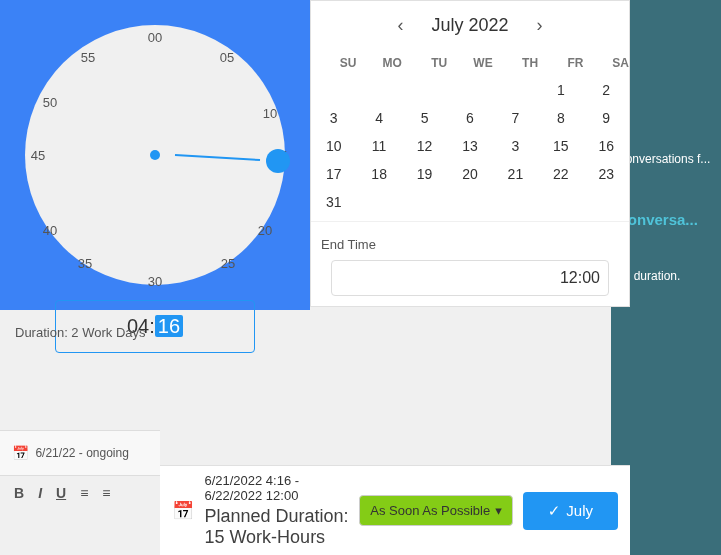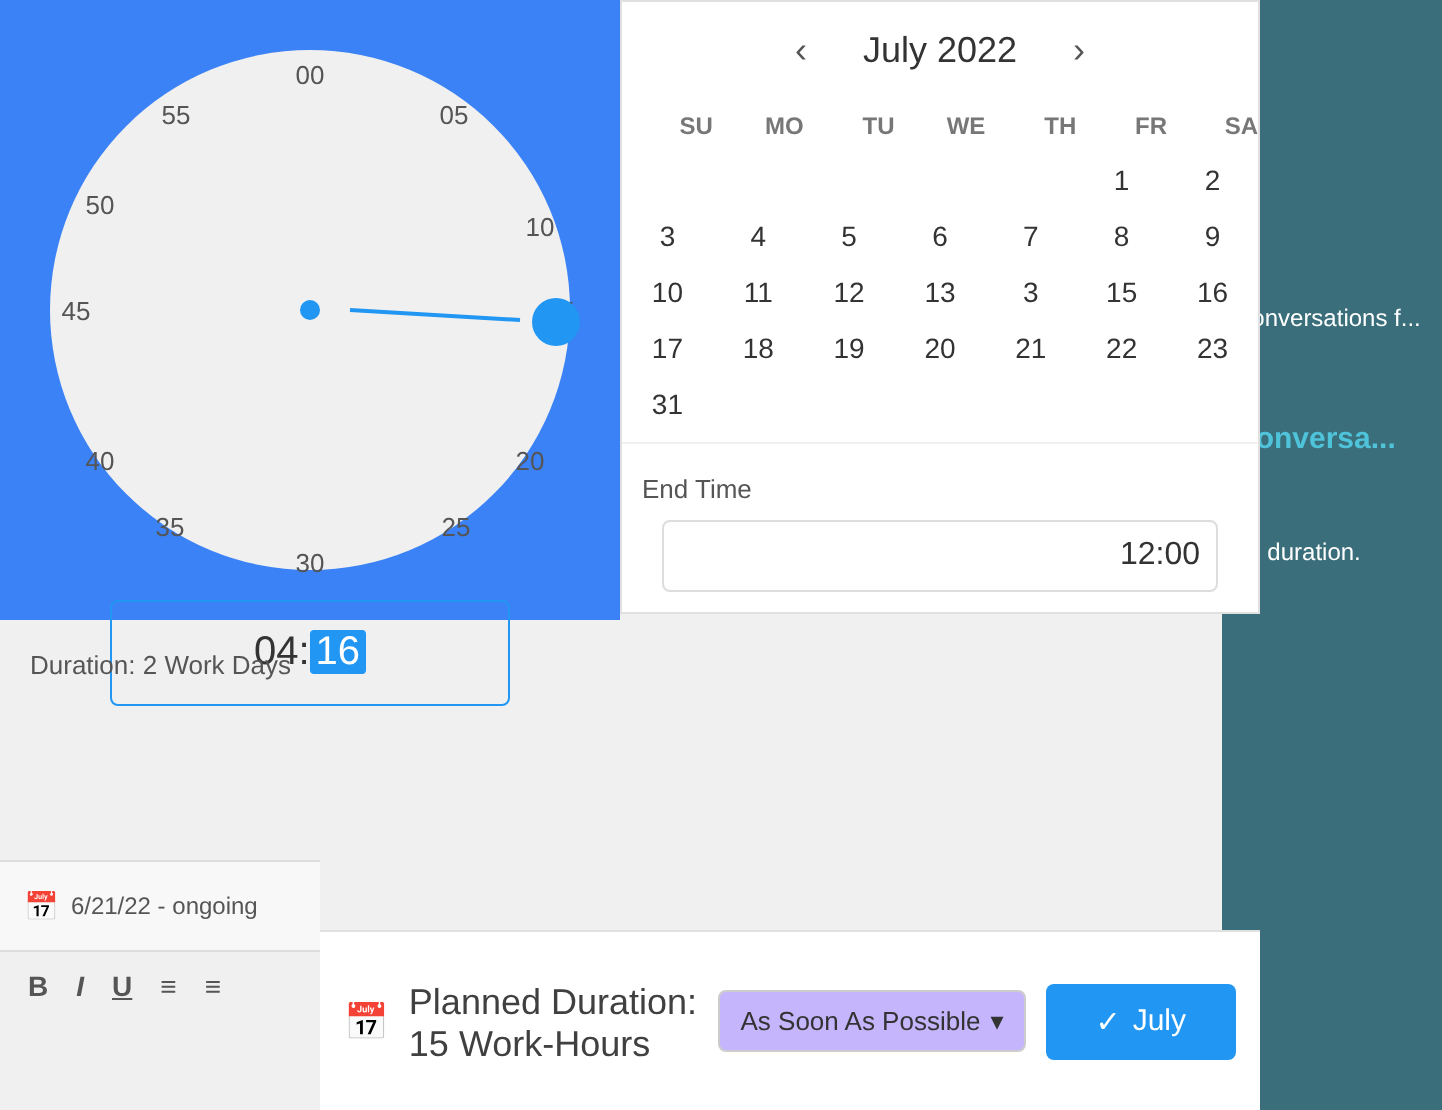--- a/index.html
+++ b/index.html
@@ -286,23 +286,24 @@
 
   <div class="end-time-section">
     <div class="end-time-label">End Time</div>
     <div class="end-time-value">12:00</div>
   </div>
 </div>
 
 <div style="position:absolute;bottom:0;left:160px;width:470px;height:90px;background:white;border-top:1px solid #e0e0e0;display:flex;align-items:center;padding:10px 12px;gap:10px;">
   <span style="color:#2196F3;font-size:18px;">📅</span>
   <div style="flex:1;">
+    <div style="font-size:13px;color:#333;font-weight:500;">6/21/2022 4:16 - 6/22/2022 12:00</div>
     <div style="font-size:18px;color:#404040;margin-top:3px;">Planned Duration: 15 Work-Hours</div>
   </div>
-  <div style="border:1px solid #ccc;border-radius:4px;padding:7px 10px;font-size:13px;color:#333;background:#c4b5fd;cursor:pointer;display:flex;align-items:center;gap:5px;white-space:nowrap;">
+  <div style="border:1px solid #ccc;border-radius:4px;padding:7px 10px;font-size:13px;color:#333;background:#84cc16;cursor:pointer;display:flex;align-items:center;gap:5px;white-space:nowrap;">
     <span>As Soon As Possible</span>
     <span>▾</span>
   </div>
   <button style="background:#2196F3;color:white;border:none;border-radius:4px;padding:10px 25px;font-size:15px;cursor:pointer;display:flex;align-items:center;gap:6px;white-space:nowrap;">
     <span>✓</span>
     <span>July</span>
   </button>
 </div>
 
 </body></html>

